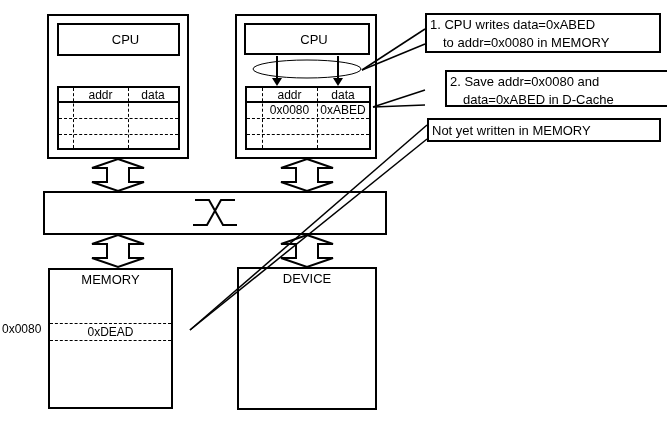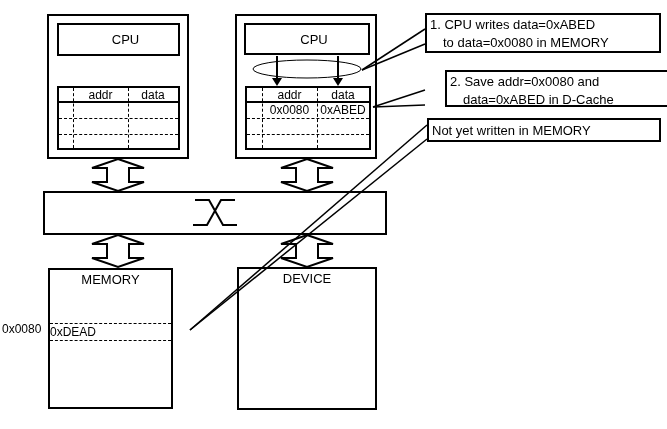--- a/index.html
+++ b/index.html
@@ -66,20 +66,21 @@
   .note .l2 { padding-left: 13px; }
   .overlay {
     position: absolute;
     left: 0; top: 0;
     z-index: 5;
     pointer-events: none;
   }
   .memory-row-value {
     position: absolute;
     left: 0; right: 0;
+    text-align: center;
     font-size: 12px;
   }
   .side-addr-label {
     position: absolute;
     font-size: 12px;
   }
 </style>
 </head>
 <body>
 
@@ -128,21 +129,21 @@
     <div class="memory-row-value" style="top:55px;">0xDEAD</div>
   </div>
   <div class="side-addr-label" style="left:2px; top:322px; width:40px;">0x0080</div>
 
   <div class="box" style="left:237px; top:267px; width:140px; height:143px;">
     <div class="bigbox-label">DEVICE</div>
   </div>
 
   <div class="note" style="left:425px; top:13px; width:236px; height:40px;">
     <div class="l1">1. CPU writes data=0xABED</div>
-    <div class="l2">to data=0x0080 in MEMORY</div>
+    <div class="l2">to addr=0x0080 in MEMORY</div>
   </div>
   <div class="note" style="left:425px; top:70px; width:236px; height:37px;margin-left:20px;">
     <div class="l1">2. Save addr=0x0080 and</div>
     <div class="l2">data=0xABED in D-Cache</div>
   </div>
   <div class="note" style="left:427px; top:118px; width:234px; height:24px; line-height:20px;">
     <div class="l1">Not yet written in MEMORY</div>
   </div>
 
   <svg class="overlay" width="667" height="429" viewBox="0 0 667 429">

